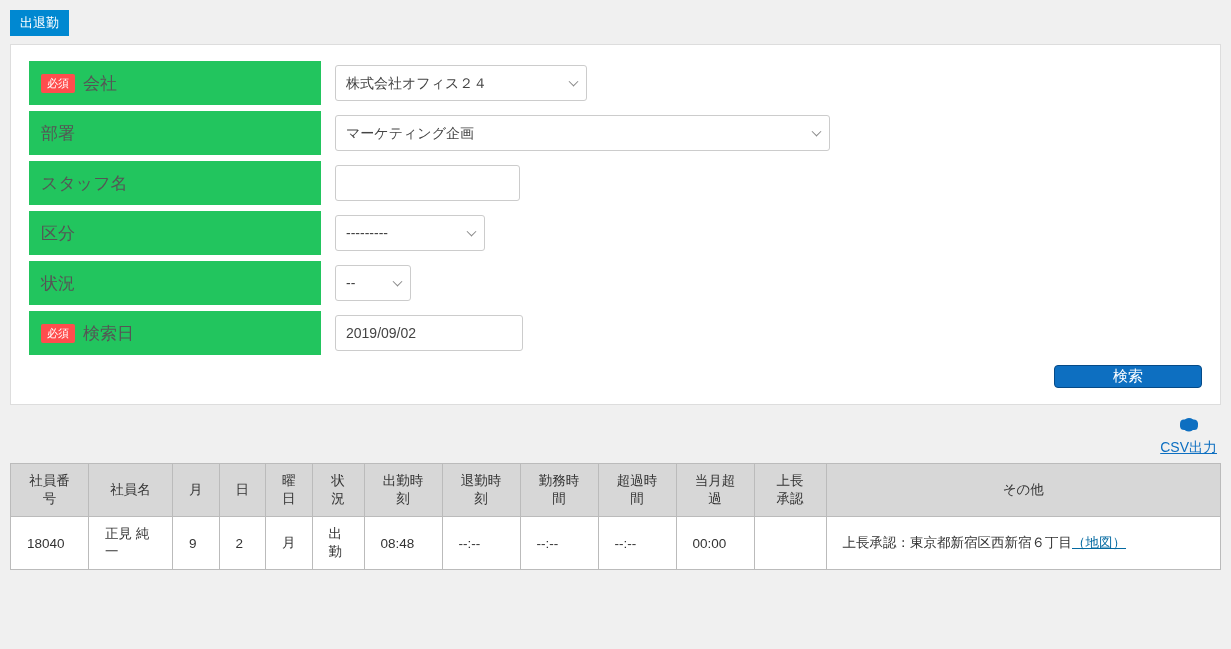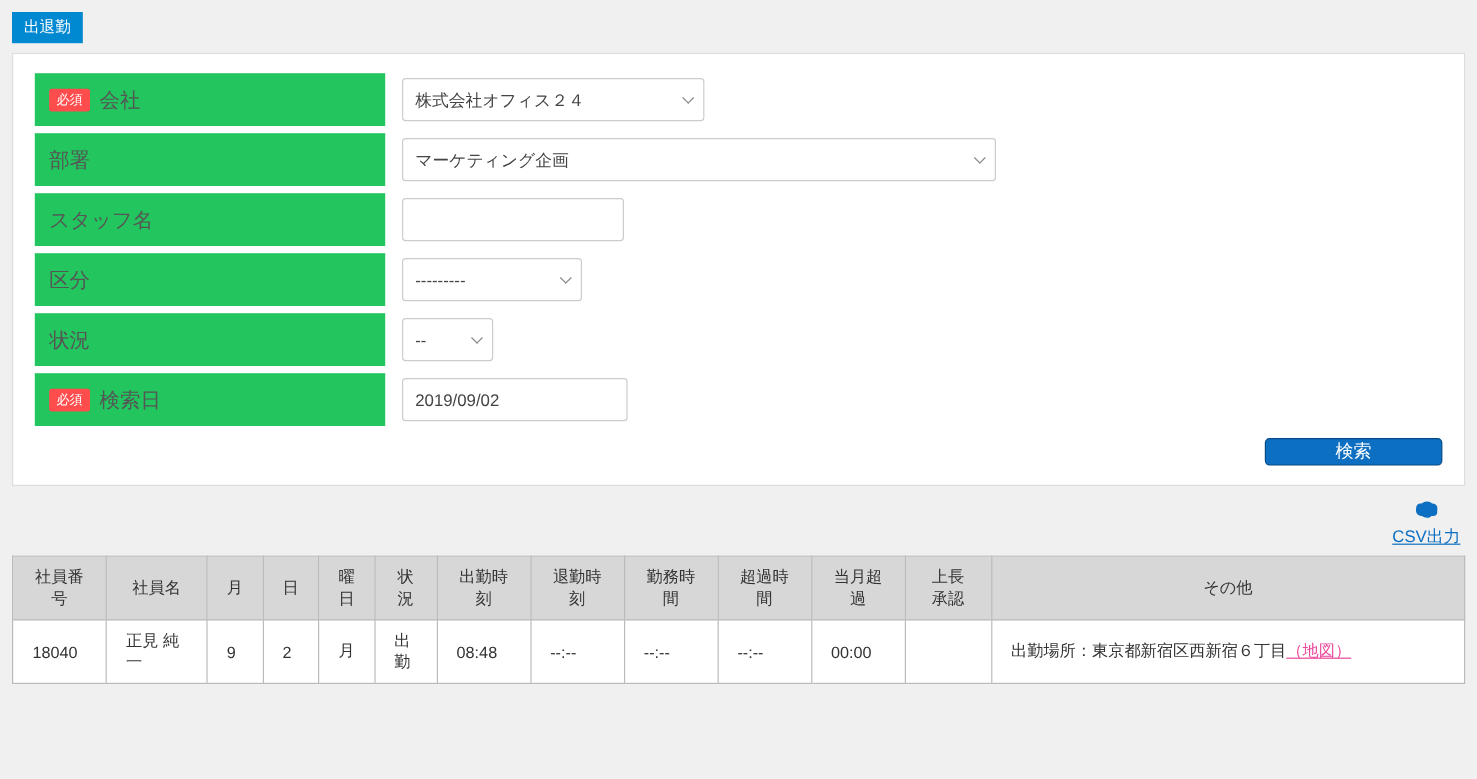--- a/index.html
+++ b/index.html
@@ -157,21 +157,21 @@
     color: #333;
   }
   .col-empno  { width: 78px; }
   .col-name   { width: 84px; }
   .col-m      { width: 26px; text-align:center;}
   .col-d      { width: 26px; text-align:center;}
   .col-dow    { width: 40px; text-align:center;}
   .col-stat   { width: 52px; }
   .col-time   { width: 78px; }
   .col-appr   { width: 72px; }
-  .map-link { color:#ec4899; text-decoration: underline; cursor:pointer;}
+  .map-link { color:#0369a1; text-decoration: underline; cursor:pointer;}
   td.center, th.center { text-align:center; }
 </style>
 </head>
 <body>
 
 <div class="header-row">
   <span class="module-badge">出退勤</span>
 </div>
 
 <div class="panel">
@@ -288,16 +288,16 @@
         <td class="center">9</td>
         <td class="center">2</td>
         <td class="center">月</td>
         <td>出勤</td>
         <td>08:48</td>
         <td>--:--</td>
         <td>--:--</td>
         <td>--:--</td>
         <td>00:00</td>
         <td></td>
-        <td><span>出勤場所：東京都新宿区西新宿６丁目</span><a class="map-link">（地図）</a></td>
+        <td><span>上長承認：東京都新宿区西新宿６丁目</span><a class="map-link">（地図）</a></td>
       </tr>
     </tbody>
 </table>
 
 </body></html>

